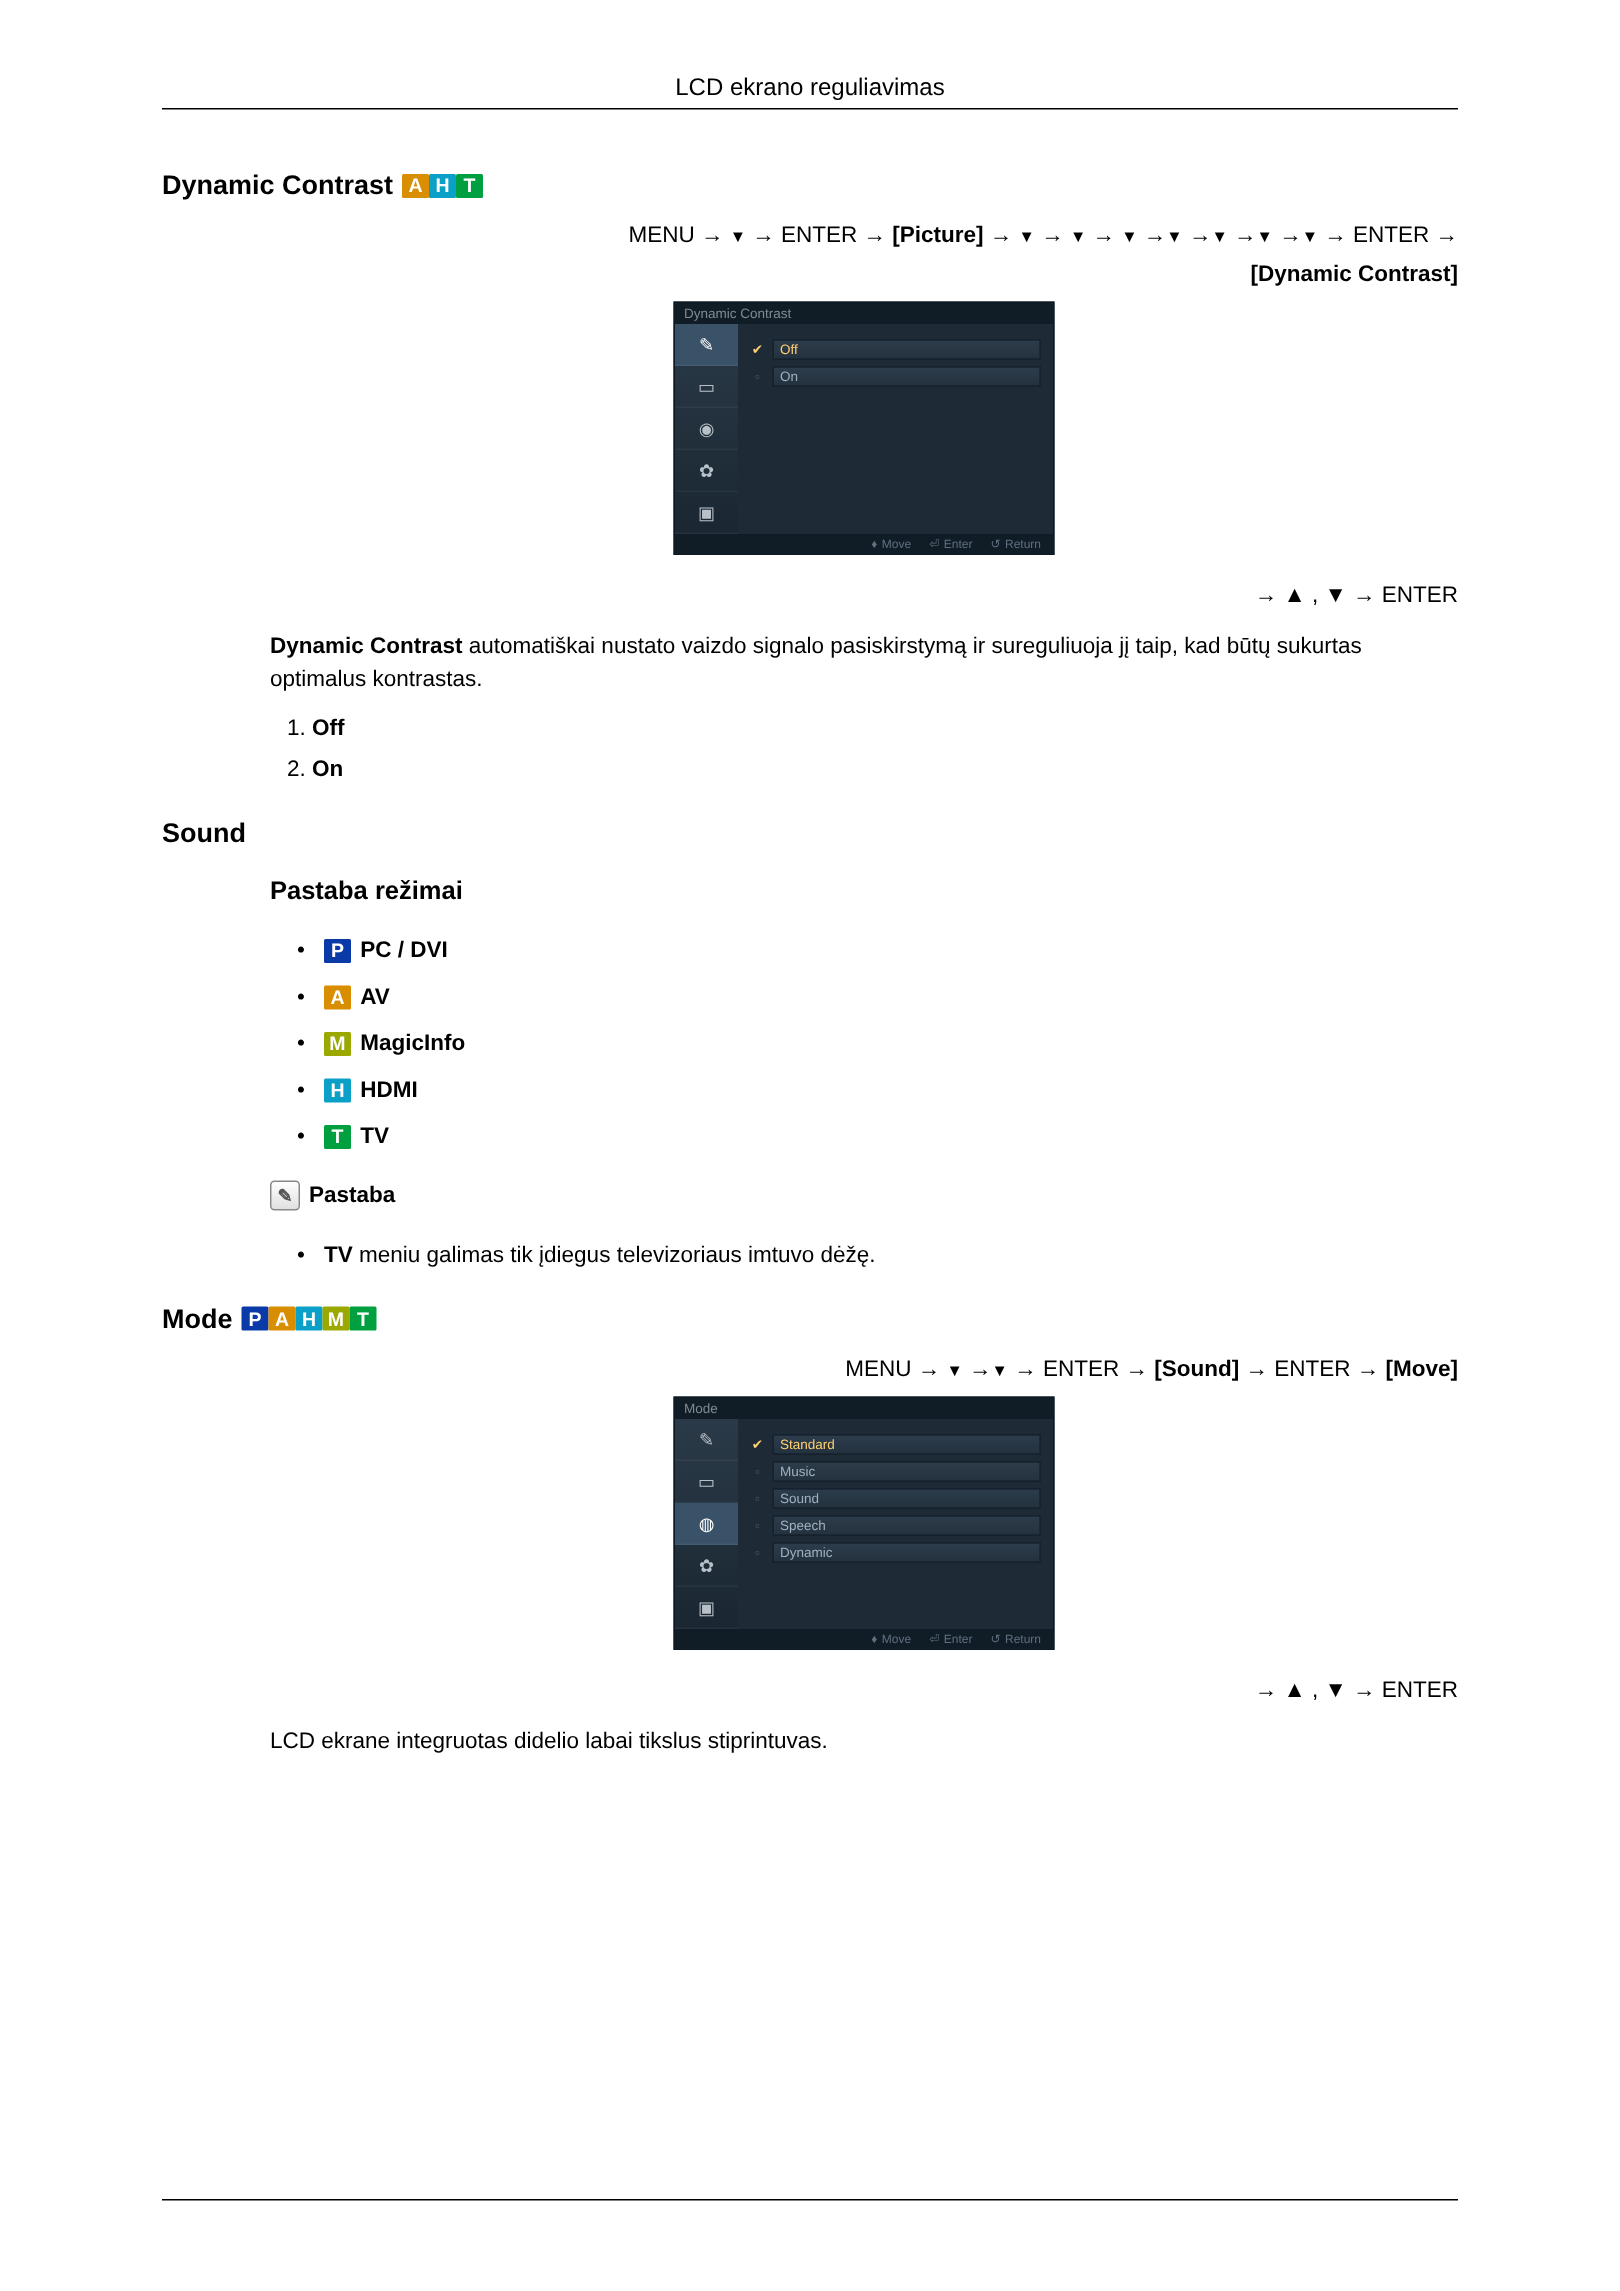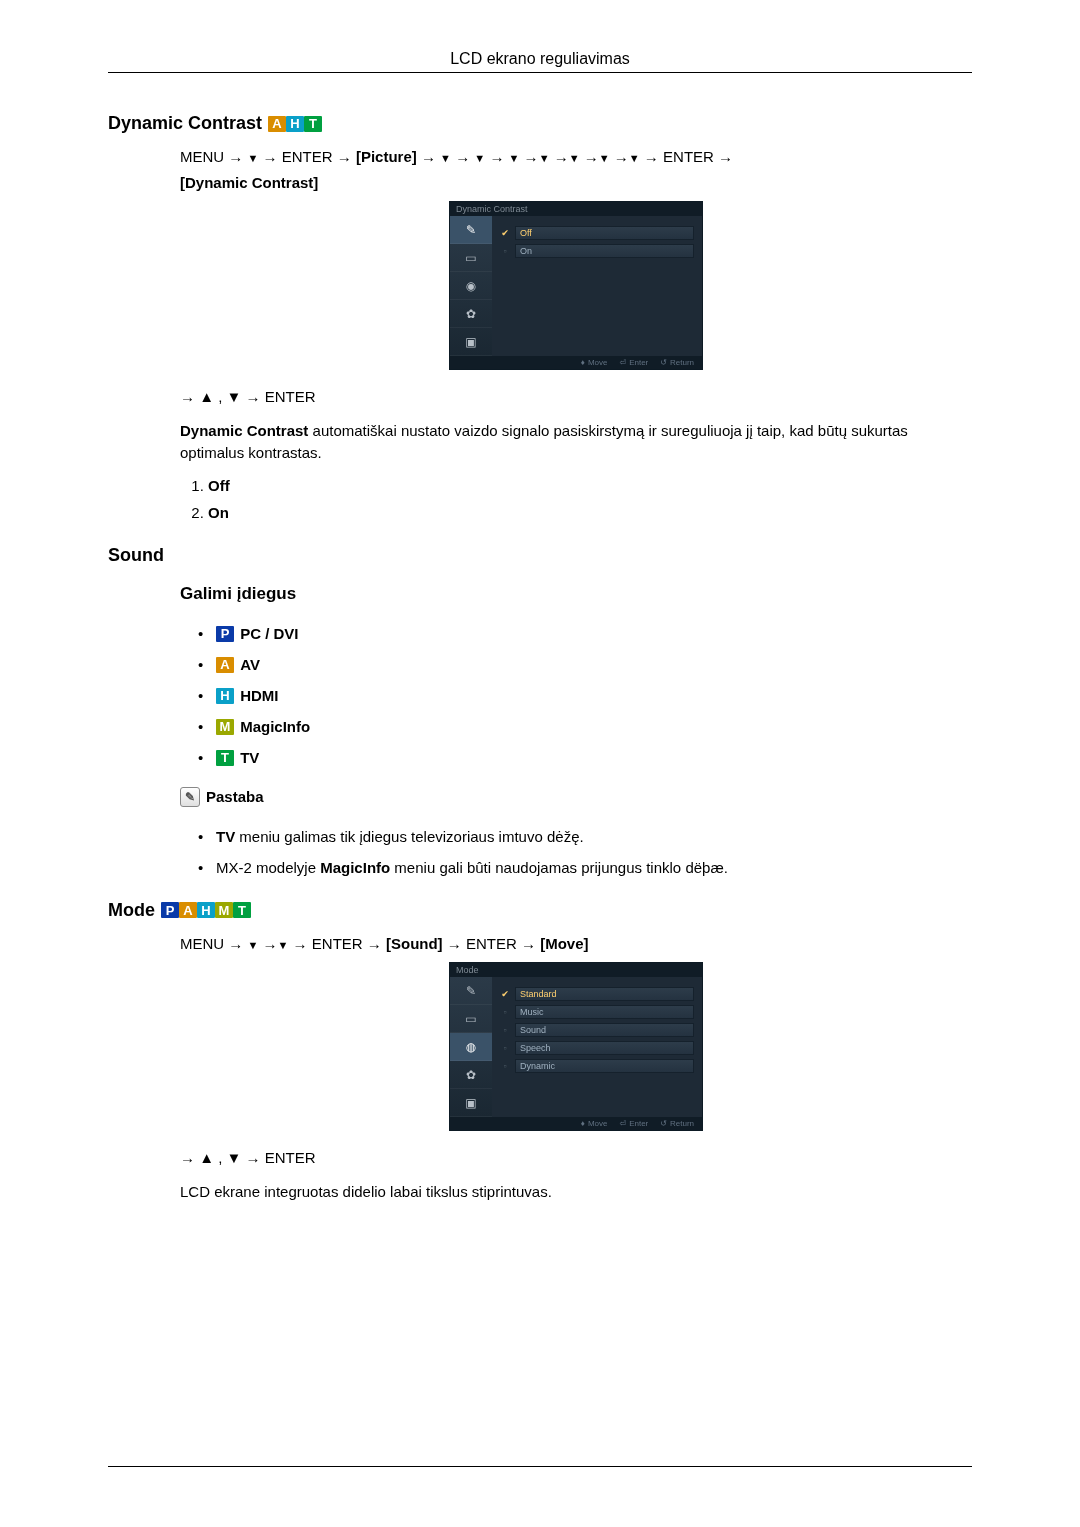--- a/index.html
+++ b/index.html
@@ -48,20 +48,21 @@
     font-size: 17px;
     font-weight: bold;
     margin: 18px 0 10px 0;
   }
   .indent {
     margin-left: 72px;
   }
   .nav-line {
     margin: 8px 0 6px 0;
     line-height: 1.7;
+    text-align: right;
   }
   .tri-down::before { content: "▼"; font-size: 11px; }
   .bold { font-weight: bold; }
   ol.numbered {
     margin: 12px 0 20px 0;
     padding-left: 28px;
   }
   ol.numbered li { margin: 10px 0; }
   ul.bullets {
     list-style: none;
@@ -261,38 +262,37 @@
       <li><span class="bold">Off</span></li>
       <li><span class="bold">On</span></li>
     </ol>
   </div>
 
   <h2 class="section">
     <span>Sound</span>
   </h2>
 
   <div class="indent">
-    <h3 class="subsection">Galimi įdiegus</h3>
+    <h3 class="subsection">Pastaba režimai</h3>
 
     <ul class="bullets">
       <li><span class="mode-box mb-P">P</span> <span class="bold">PC / DVI</span></li>
       <li><span class="mode-box mb-A">A</span> <span class="bold">AV</span></li>
+      <li><span class="mode-box mb-M">M</span> <span class="bold">MagicInfo</span></li>
       <li><span class="mode-box mb-H">H</span> <span class="bold">HDMI</span></li>
-      <li><span class="mode-box mb-M">M</span> <span class="bold">MagicInfo</span></li>
       <li><span class="mode-box mb-T">T</span> <span class="bold">TV</span></li>
     </ul>
 
     <div class="note-head">
       <span class="note-icon">✎</span>
       <span>Pastaba</span>
     </div>
 
     <ul class="bullets">
       <li><span class="bold">TV</span><span> meniu galimas tik įdiegus televizoriaus imtuvo dėžę.</span></li>
-      <li><span>MX-2 modelyje </span><span class="bold">MagicInfo</span><span> meniu gali bûti naudojamas prijungus tinklo dëþæ.</span></li>
     </ul>
   </div>
 
   <h2 class="section">
     <span>Mode</span>
     <span class="mode-strip">
       <span class="mode-box mb-P">P</span>
       <span class="mode-box mb-A">A</span>
       <span class="mode-box mb-H">H</span>
       <span class="mode-box mb-M">M</span>

